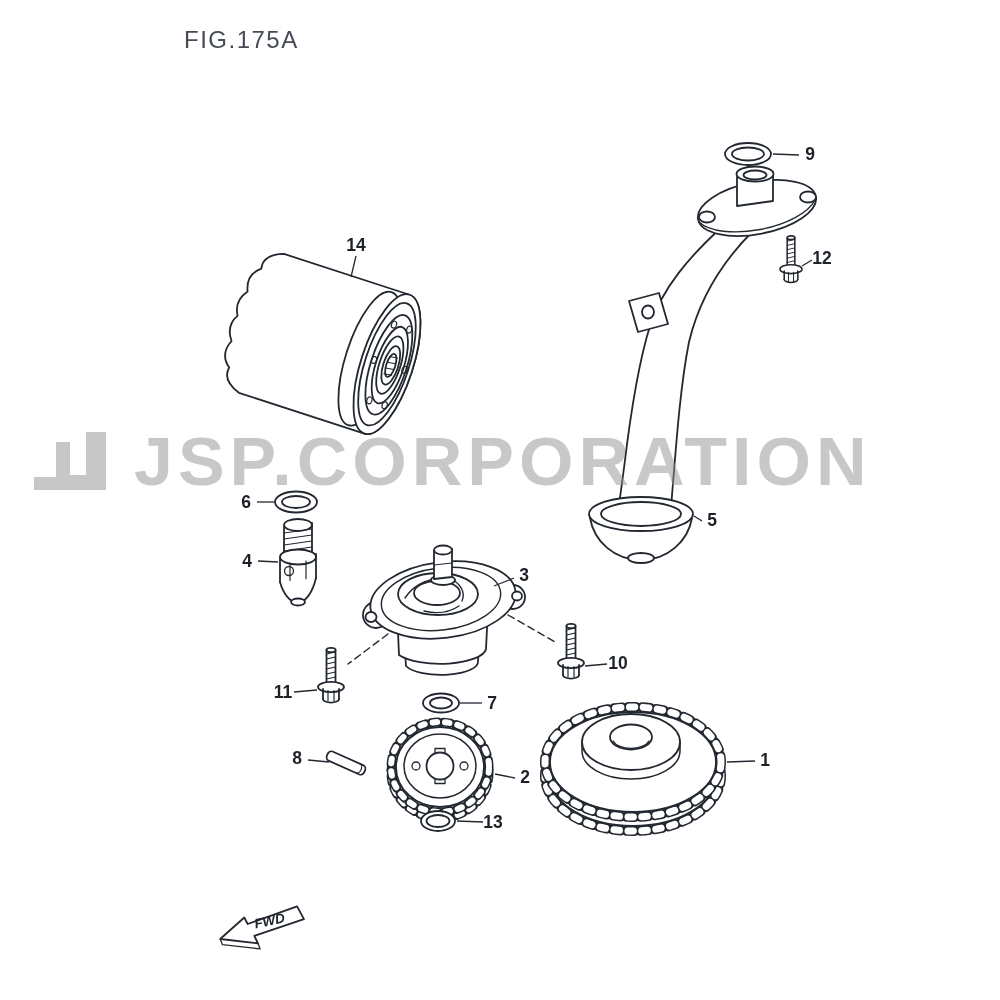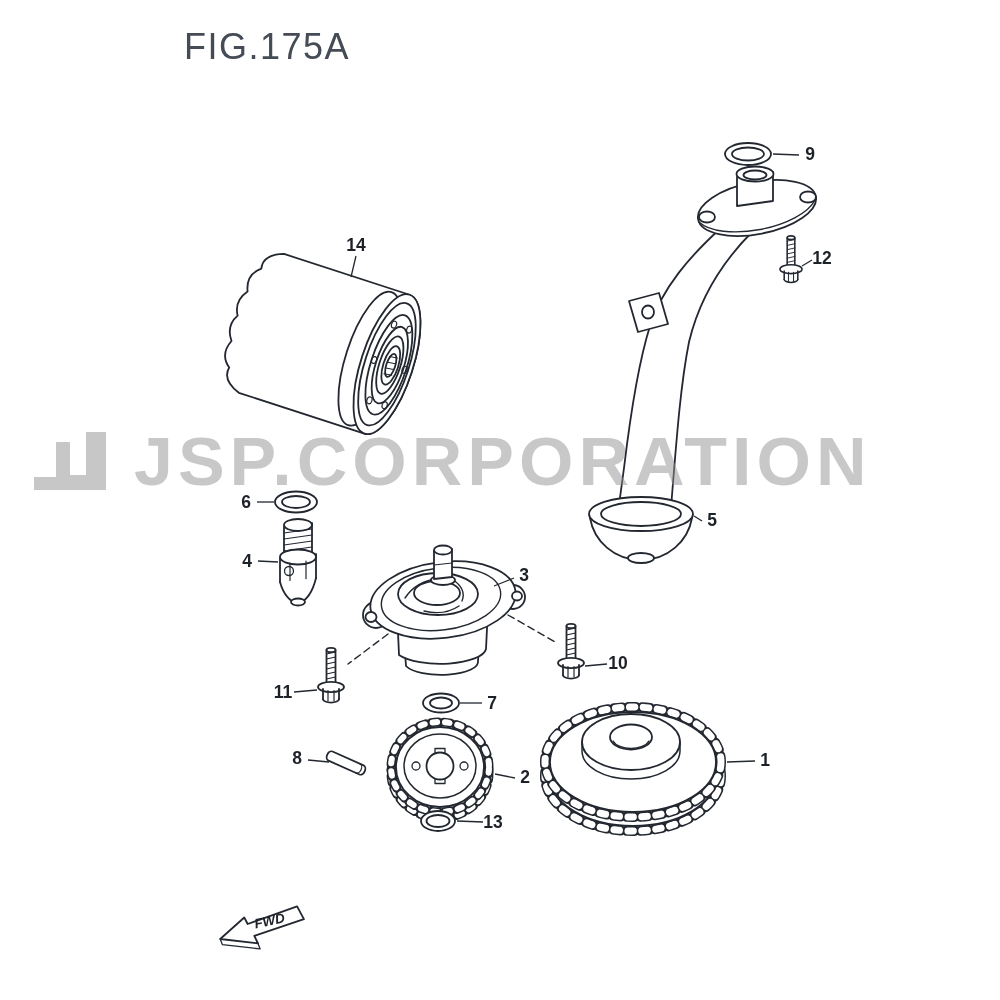--- a/index.html
+++ b/index.html
@@ -1,18 +1,18 @@
 <!DOCTYPE html>
 <html><head>
 <meta charset="utf-8">
 <style>
   html,body{margin:0;padding:0;}
   body{width:1000px;height:1000px;background:#ffffff;font-family:"Liberation Sans",sans-serif;}
   .canvas{position:relative;width:1000px;height:1000px;background:#ffffff;overflow:hidden;}
-  .fig-title{position:absolute;left:184px;top:26px;font-size:36px;font-weight:500;
+  .fig-title{position:absolute;left:184px;top:26px;font-size:24px;font-weight:500;
              letter-spacing:1.5px;color:#454c56;z-index:3;}
   .watermark{position:absolute;left:30px;top:430px;display:flex;align-items:center;
              gap:24px;z-index:4;pointer-events:none;}
   .wm-text{font-size:70px;line-height:64px;font-weight:bold;letter-spacing:5px;
            color:rgba(145,145,145,0.5);white-space:nowrap;transform:scaleY(0.97);}
   .wm-logo{opacity:0.5;flex:0 0 auto;}
   svg.diagram{position:absolute;left:0;top:0;z-index:2;}
 </style>
 </head>
 <body>

